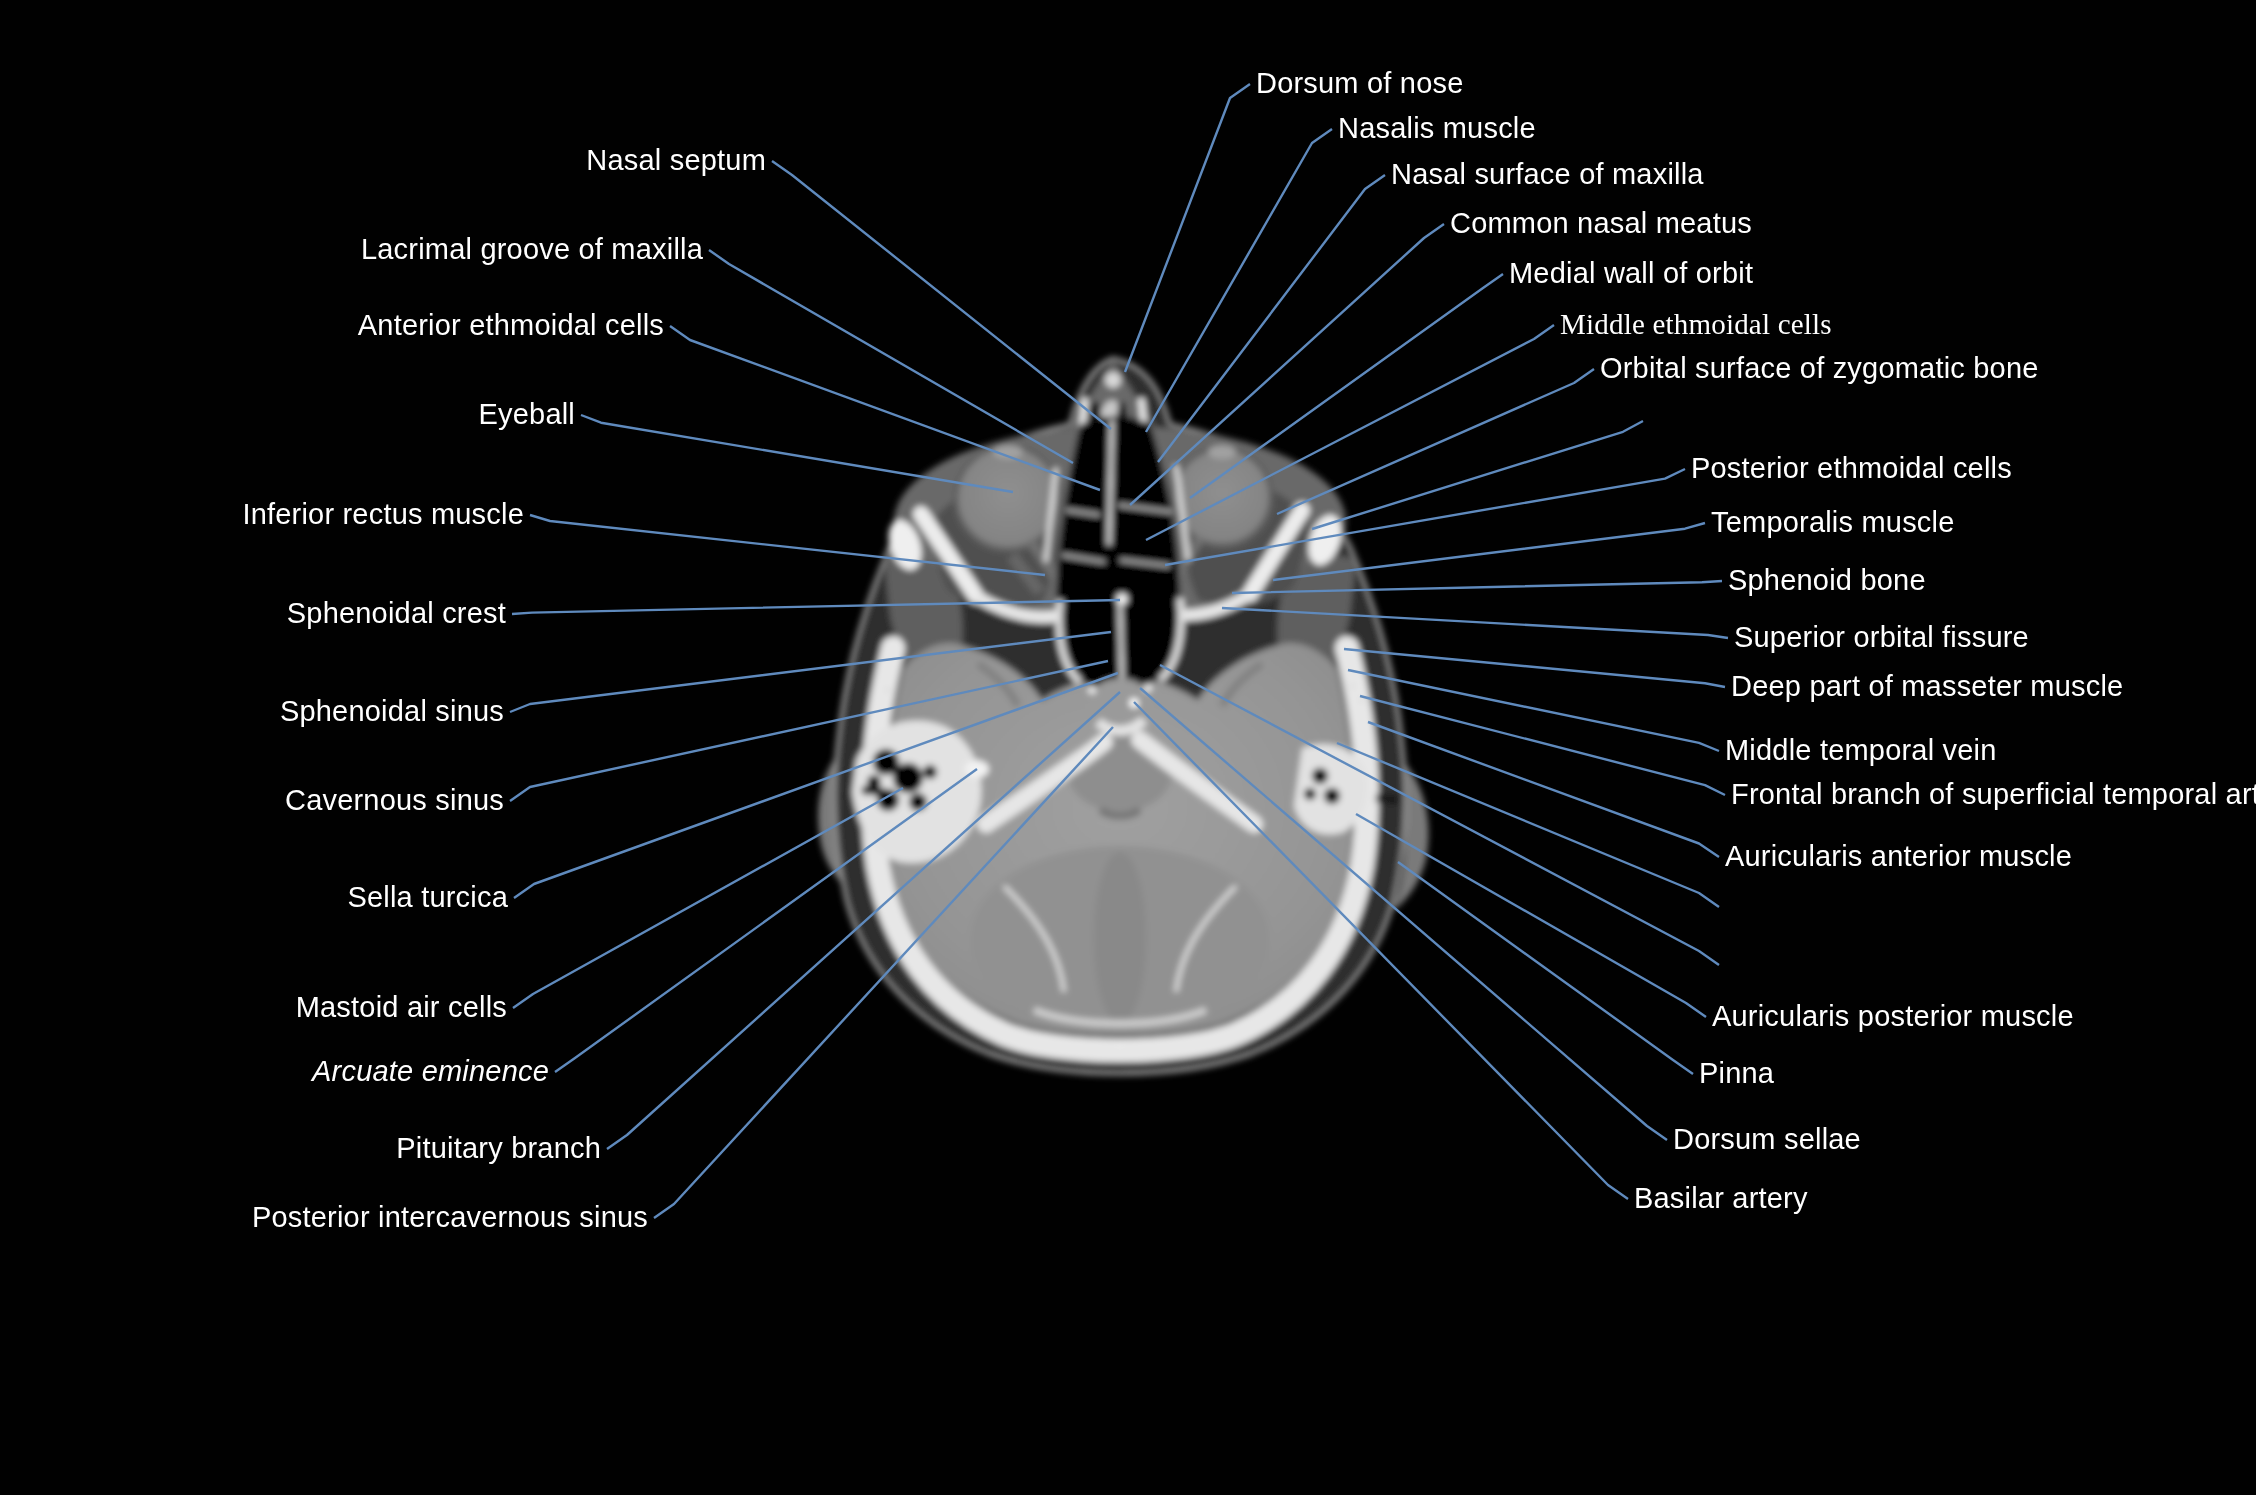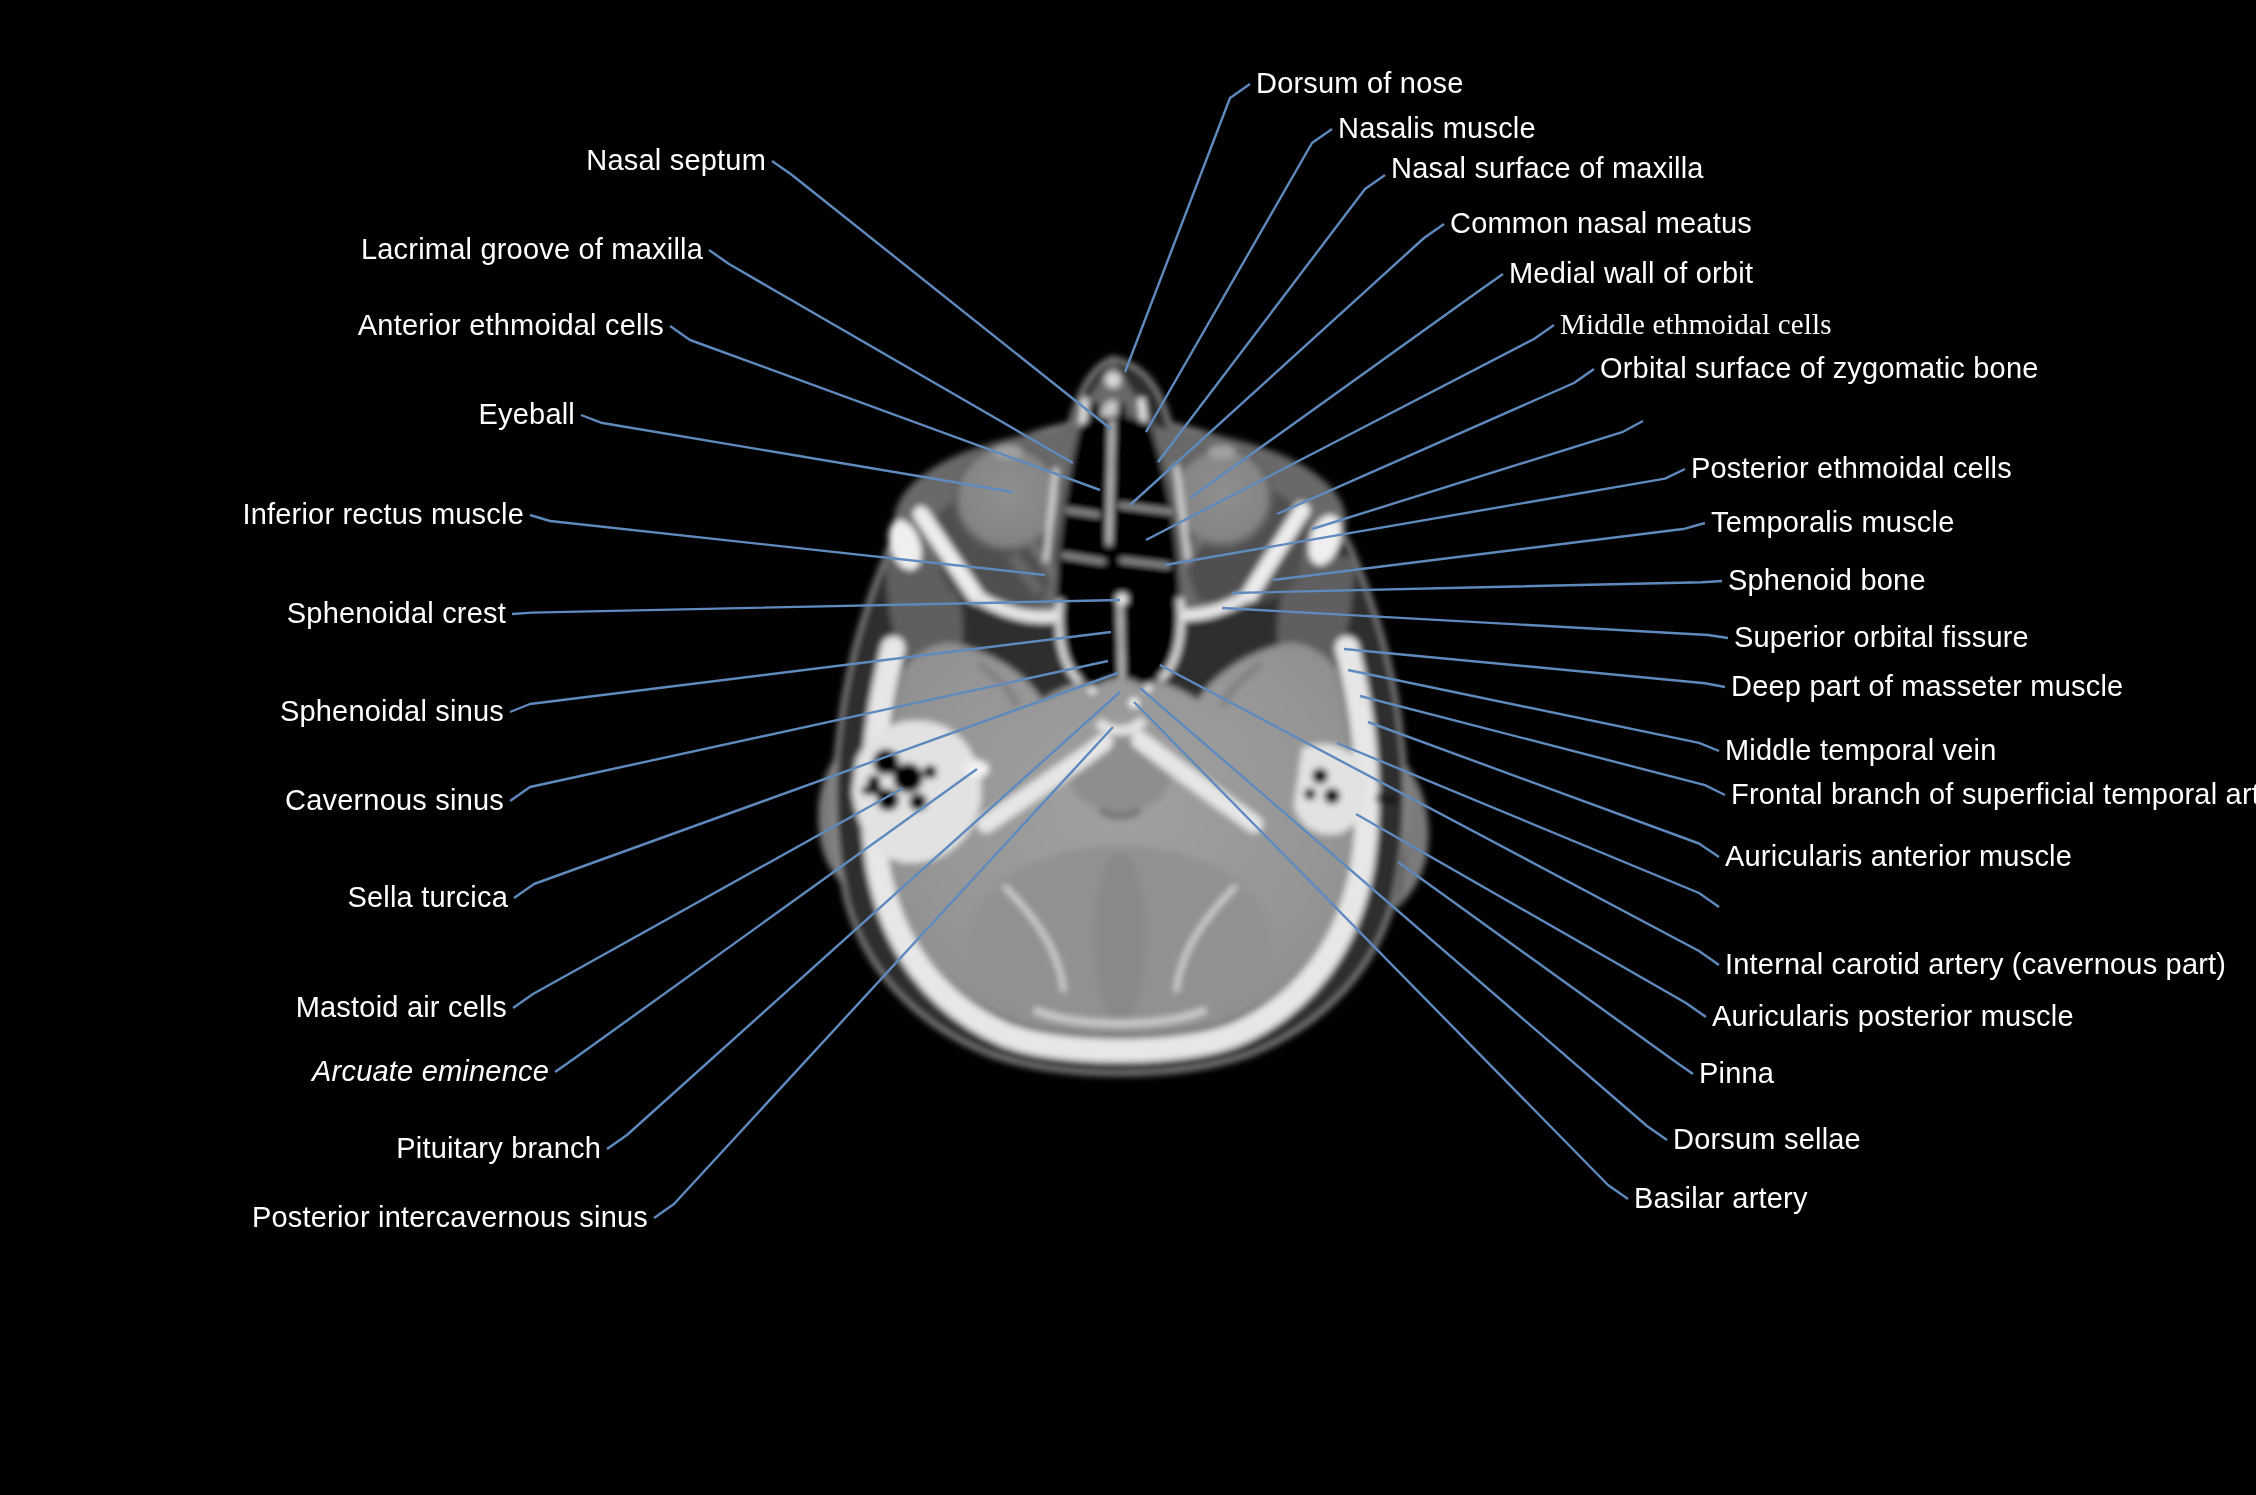--- a/index.html
+++ b/index.html
@@ -228,33 +228,32 @@
       <div class="label left" style="left: 506px; top: 614px;">Sphenoidal crest</div>
       <div class="label left" style="left: 504px; top: 712px;">Sphenoidal sinus</div>
       <div class="label left" style="left: 504px; top: 801px;">Cavernous sinus</div>
       <div class="label left" style="left: 508px; top: 898px;">Sella turcica</div>
       <div class="label left" style="left: 507px; top: 1008px;">Mastoid air cells</div>
       <div class="label left" style="left: 549px; top: 1072px; font-style: italic;">Arcuate eminence</div>
       <div class="label left" style="left: 601px; top: 1149px;">Pituitary branch</div>
       <div class="label left" style="left: 648px; top: 1218px;">Posterior intercavernous sinus</div>
       <div class="label right" style="left: 1256px; top: 84px;">Dorsum of nose</div>
       <div class="label right" style="left: 1338px; top: 129px;">Nasalis muscle</div>
-      <div class="label right" style="left: 1391px; top: 169px;">Nasal surface of maxilla</div>
+      <div class="label right" style="left: 1391px; top: 175px;">Nasal surface of maxilla</div>
       <div class="label right" style="left: 1450px; top: 224px;">Common nasal meatus</div>
       <div class="label right" style="left: 1509px; top: 274px;">Medial wall of orbit</div>
       <div class="label right" style="left: 1560px; top: 325px; font-family: Liberation Serif, serif;">Middle ethmoidal cells</div>
       <div class="label right" style="left: 1600px; top: 369px;">Orbital surface of zygomatic bone</div>
       <div class="label right" style="left: 1691px; top: 469px;">Posterior ethmoidal cells</div>
       <div class="label right" style="left: 1711px; top: 523px;">Temporalis muscle</div>
       <div class="label right" style="left: 1728px; top: 581px;">Sphenoid bone</div>
       <div class="label right" style="left: 1734px; top: 638px;">Superior orbital fissure</div>
       <div class="label right" style="left: 1731px; top: 687px;">Deep part of masseter muscle</div>
       <div class="label right" style="left: 1725px; top: 751px;">Middle temporal vein</div>
       <div class="label right" style="left: 1731px; top: 795px;">Frontal branch of superficial temporal artery</div>
       <div class="label right" style="left: 1725px; top: 857px;">Auricularis anterior muscle</div>
-      <div class="label right" style="left: 1725px; top: 965px;">Internal carotid artery (cavernous part)</div>
       <div class="label right" style="left: 1712px; top: 1017px;">Auricularis posterior muscle</div>
       <div class="label right" style="left: 1699px; top: 1074px;">Pinna</div>
       <div class="label right" style="left: 1673px; top: 1140px; text-align: center;">Dorsum sellae</div>
       <div class="label right" style="left: 1634px; top: 1199px;">Basilar artery</div>
     </div>
 
 </div>
 
 </body></html>

